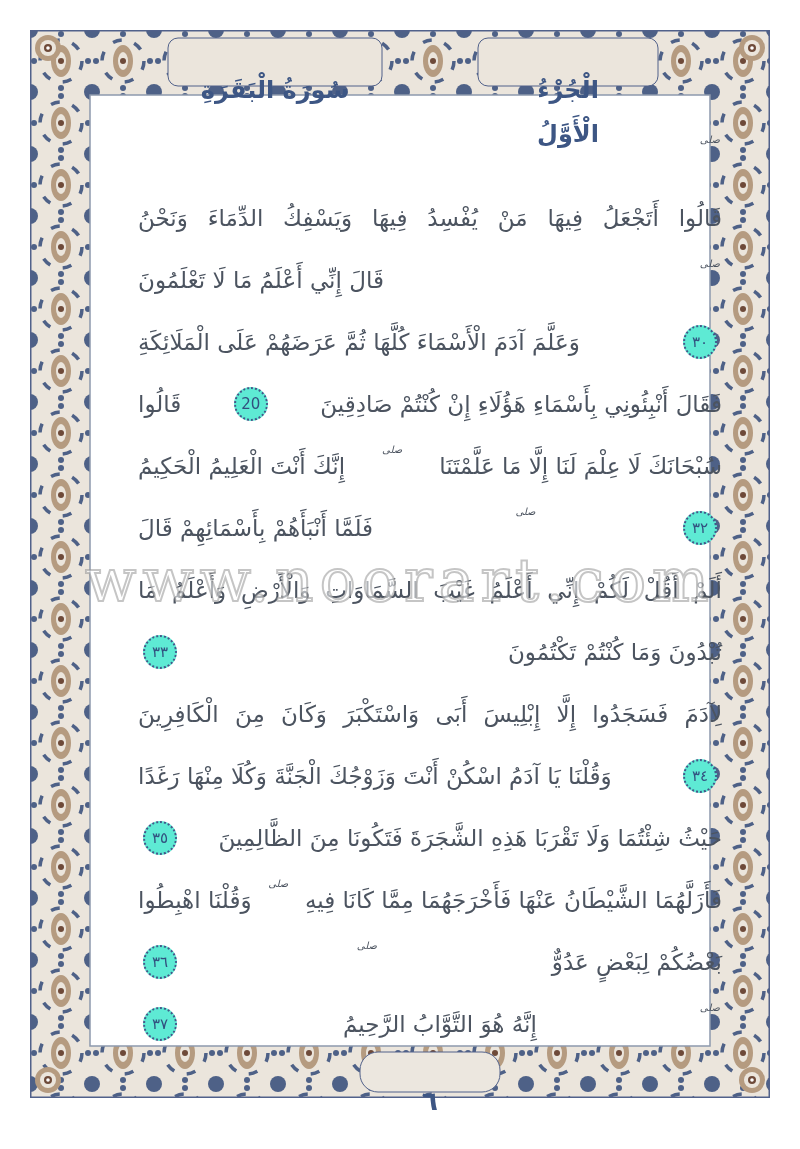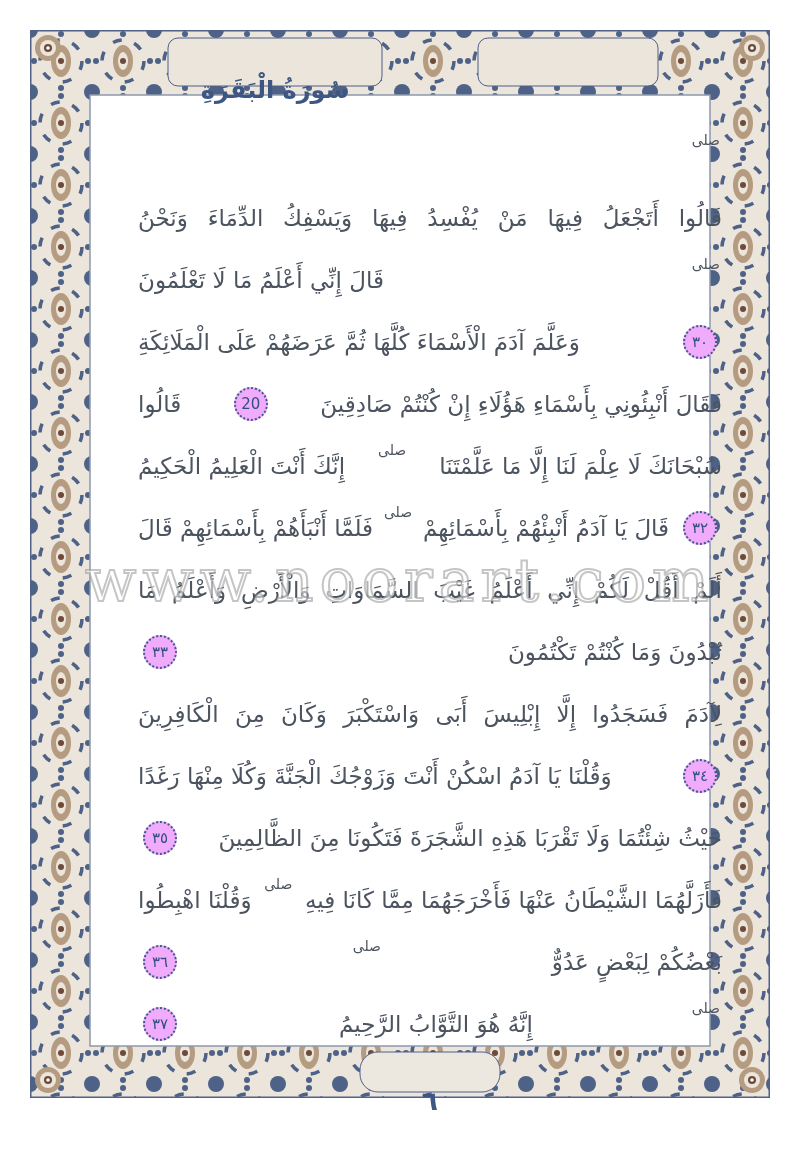--- a/index.html
+++ b/index.html
@@ -28,26 +28,26 @@
     height:62px;line-height:62px;margin:0 18px;
     font-size:23px;color:#4c5460;white-space:nowrap;
     display:flex;align-items:center;justify-content:space-between;
     font-family:"DejaVu Sans",sans-serif;
   }
   .qline .qtext{flex:0 1 auto;}
   .qline.single .qtext{flex:1 1 auto;text-align:justify;text-align-last:justify;}
   .ayah-marker{
     flex:0 0 auto;display:inline-flex;align-items:center;justify-content:center;
     width:30px;height:30px;border-radius:50%;
-    background:#f0abfc;border:2.5px dotted #41598a;
+    background:#5eead4;border:2.5px dotted #41598a;
     color:#32507f;font-size:15px;line-height:1;margin:0 5px;
   }
   .pause-mark{
-    flex:0 0 auto;font-size:14px;color:#4c5460;align-self:flex-start;
-    line-height:30px;margin:0 2px;
+    flex:0 0 auto;font-size:10px;color:#4c5460;align-self:flex-start;
+    line-height:30px;margin:0 2px;font-style:italic;
   }
 
   
   #page-number{
     position:absolute;left:360px;top:1048px;width:80px;height:46px;
     text-align:center;color:#3d5684;font-size:26px;line-height:46px;font-weight:bold;
   }
 
   
   #watermark{
@@ -117,20 +117,21 @@
     <rect x="138" y="8" width="214" height="48" rx="10" fill="#ebe5dc" stroke="#51618a" stroke-width="1"></rect>
     <rect x="448" y="8" width="180" height="48" rx="10" fill="#ebe5dc" stroke="#51618a" stroke-width="1"></rect>
 
     <rect x="330" y="1022" width="140" height="40" rx="18" fill="#ece7df" stroke="#51618a" stroke-width="1"></rect>
 
     <rect x="0.75" y="0.75" width="738.5" height="1066.5" fill="none" stroke="#51618a" stroke-width="1.5"></rect>
     <rect x="60" y="65" width="620" height="951" fill="#ffffff" stroke="#8d99ad" stroke-width="1.5"></rect>
   </svg>
 
   <div id="surah-title" class="cartouche-text">سُورَةُ الْبَقَرَةِ</div>
+  <div id="juz-title" class="cartouche-text">الْجُزْءُ الْأَوَّلُ</div>
 
   <div class="text-area" id="text-area">
       <div class="qline">
         <span class="pause-mark">صلى</span>
       </div>
       <div class="qline single">
         <span class="qtext">قَالُوا أَتَجْعَلُ فِيهَا مَنْ يُفْسِدُ فِيهَا وَيَسْفِكُ الدِّمَاءَ وَنَحْنُ</span>
       </div>
       <div class="qline">
         <span class="pause-mark">صلى</span>
@@ -145,21 +146,20 @@
         <span class="ayah-marker">20</span>
         <span class="qtext">قَالُوا</span>
       </div>
       <div class="qline">
         <span class="qtext">سُبْحَانَكَ لَا عِلْمَ لَنَا إِلَّا مَا عَلَّمْتَنَا</span>
         <span class="pause-mark">صلى</span>
         <span class="qtext">إِنَّكَ أَنْتَ الْعَلِيمُ الْحَكِيمُ</span>
       </div>
       <div class="qline">
         <span class="ayah-marker">٣٢</span>
-        <span class="qtext">قَالَ يَا آدَمُ أَنْبِئْهُمْ بِأَسْمَائِهِمْ</span>
         <span class="pause-mark">صلى</span>
         <span class="qtext">فَلَمَّا أَنْبَأَهُمْ بِأَسْمَائِهِمْ قَالَ</span>
       </div>
       <div class="qline single">
         <span class="qtext">أَلَمْ أَقُلْ لَكُمْ إِنِّي أَعْلَمُ غَيْبَ السَّمَاوَاتِ وَالْأَرْضِ وَأَعْلَمُ مَا</span>
       </div>
       <div class="qline">
         <span class="qtext">تُبْدُونَ وَمَا كُنْتُمْ تَكْتُمُونَ</span>
         <span class="ayah-marker">٣٣</span>
       </div>

